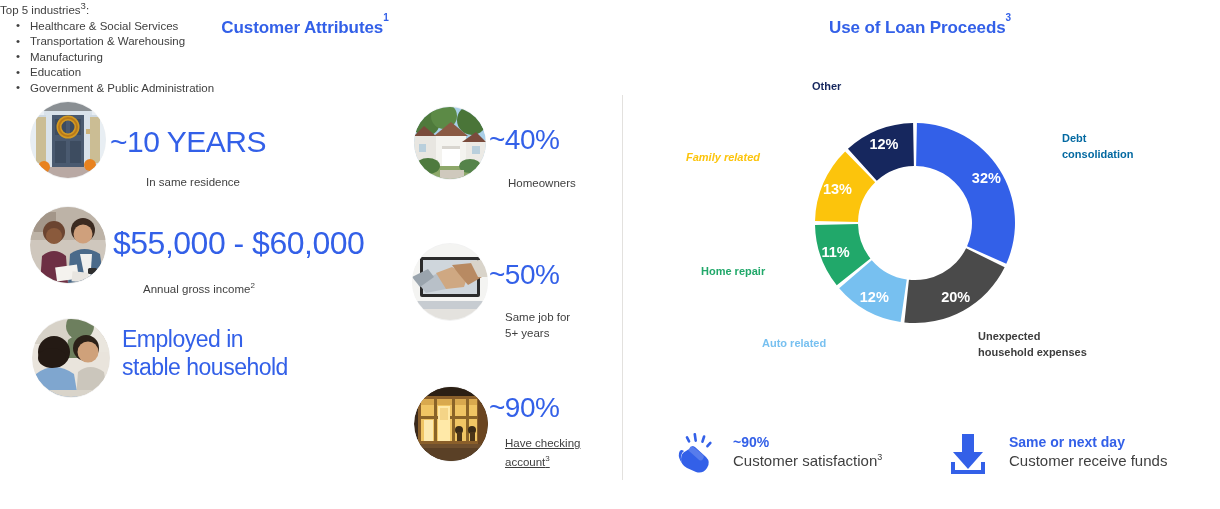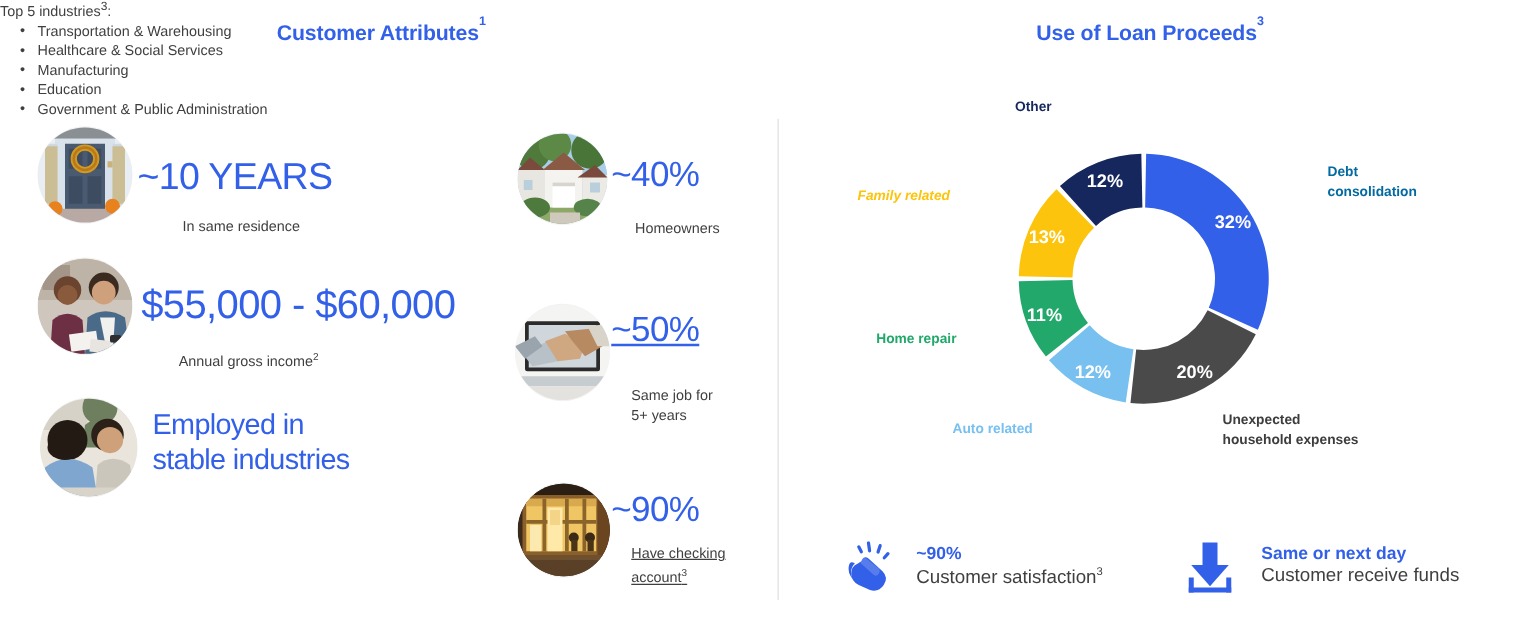--- a/index.html
+++ b/index.html
@@ -94,21 +94,21 @@
     left: 0;
     top: -0.5px;
   }
 
   
   #attr-home-photo       { left: 414px; top: 106px; width: 72px; height: 74px; }
   #attr-home-value       { left: 489px; top: 124px; font-size: 28px; }
   #attr-home-cap         { left: 508px; top: 175px; }
 
   #attr-job-photo        { left: 412px; top: 243px; width: 76px; height: 78px; }
-  #attr-job-value        { left: 489px; top: 248px; font-size: 28px; text-decoration: underline; }
+  #attr-job-value        { left: 489px; top: 259px; font-size: 28px; }
   #attr-job-cap          { left: 505px; top: 309px; }
 
   #attr-check-photo      { left: 414px; top: 386px; width: 74px; height: 76px; }
   #attr-check-value      { left: 489px; top: 392px; font-size: 28px; }
   #attr-check-cap        { left: 505px; top: 435px; text-decoration: underline; }
 
   
   #donut-wrap {
     position: absolute;
     left: 762px;
@@ -249,27 +249,27 @@
       <path d="M44 80 L46 54 Q58 44 72 54 L76 80 Z" fill="#cbc6bc"></path>
       <circle cx="22" cy="34" r="16" fill="#241a14"></circle>
       <path d="M2 80 L4 56 Q22 42 42 56 L46 80 Z" fill="#7fa6cf"></path>
       <ellipse cx="20" cy="40" rx="14" ry="10" fill="#241a14"></ellipse>
       <rect x="0" y="72" width="78" height="8" fill="#d9d4ca"></rect>
     </g>
   </svg>
 </div>
 <div class="attr-value" id="attr-industry-value">
   <div>Employed in</div>
-  <div>stable industries</div>
+  <div>stable household</div>
 </div>
 <div id="attr-industry-list">
   <div><span>Top 5 industries</span><sup>3</sup><span>:</span></div>
   <ul>
+    <li>Healthcare &amp; Social Services</li>
     <li>Transportation &amp; Warehousing</li>
-    <li>Healthcare &amp; Social Services</li>
     <li>Manufacturing</li>
     <li>Education</li>
     <li>Government &amp; Public Administration</li>
   </ul>
 </div>
 
 <div class="photo" id="attr-home-photo">
   <svg width="72" height="74" viewBox="0 0 72 74">
     <defs>
         <clipPath id="clipD">

